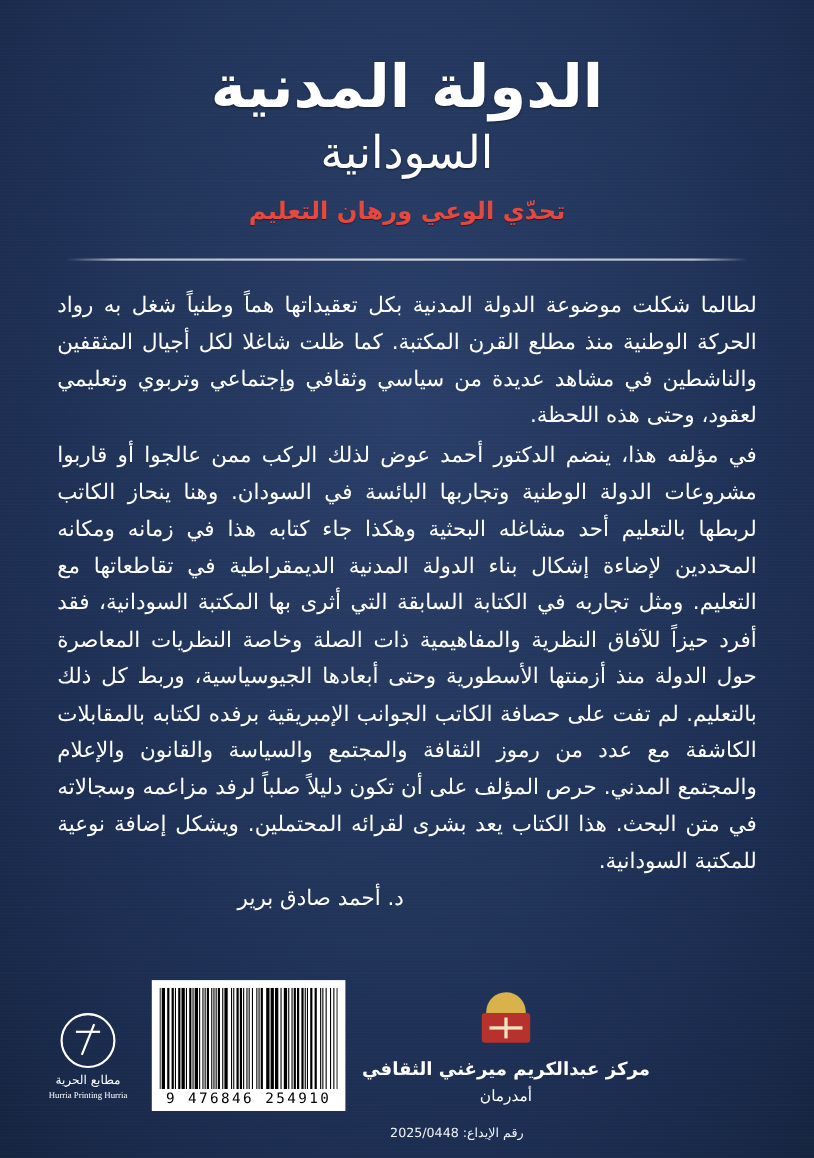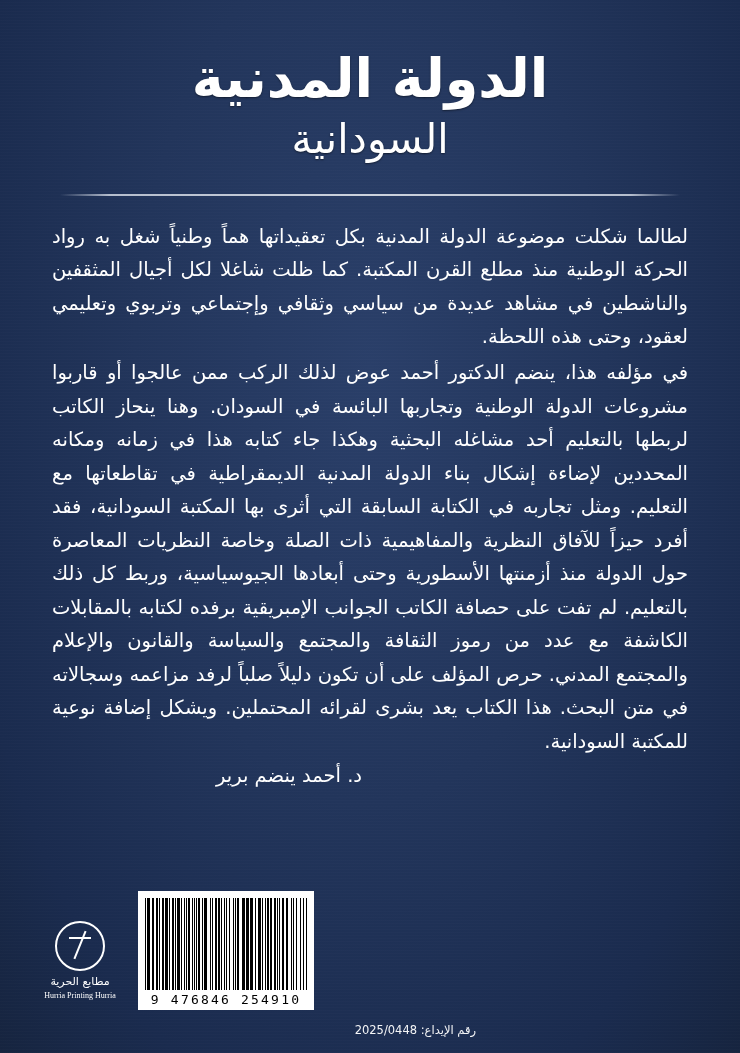--- a/index.html
+++ b/index.html
@@ -216,30 +216,31 @@
 <body>
 
 <div class="cover">
   <div class="noise"></div>
 
   <div class="inner">
 
     <div class="title-block">
       <div class="title-main">الدولة المدنية</div>
       <div class="title-line2">السودانية</div>
+      <div class="subtitle">تحدّي الوعي ورهان التعليم</div>
     </div>
 
     <div class="rule"></div>
 
     <div class="blurb">
       <p>لطالما شكلت موضوعة الدولة المدنية بكل تعقيداتها هماً وطنياً شغل به رواد الحركة الوطنية منذ مطلع القرن المكتبة. كما ظلت شاغلا لكل أجيال المثقفين والناشطين في مشاهد عديدة من سياسي وثقافي وإجتماعي وتربوي وتعليمي لعقود، وحتى هذه اللحظة.</p>
       <p>في مؤلفه هذا، ينضم الدكتور أحمد عوض لذلك الركب ممن عالجوا أو قاربوا مشروعات الدولة الوطنية وتجاربها البائسة في السودان. وهنا ينحاز الكاتب لربطها بالتعليم أحد مشاغله البحثية وهكذا جاء كتابه هذا في زمانه ومكانه المحددين لإضاءة إشكال بناء الدولة المدنية الديمقراطية في تقاطعاتها مع التعليم. ومثل تجاربه في الكتابة السابقة التي أثرى بها المكتبة السودانية، فقد أفرد حيزاً للآفاق النظرية والمفاهيمية ذات الصلة وخاصة النظريات المعاصرة حول الدولة منذ أزمنتها الأسطورية وحتى أبعادها الجيوسياسية، وربط كل ذلك بالتعليم. لم تفت على حصافة الكاتب الجوانب الإمبريقية برفده لكتابه بالمقابلات الكاشفة مع عدد من رموز الثقافة والمجتمع والسياسة والقانون والإعلام والمجتمع المدني. حرص المؤلف على أن تكون دليلاً صلباً لرفد مزاعمه وسجالاته في متن البحث. هذا الكتاب يعد بشرى لقرائه المحتملين. ويشكل إضافة نوعية للمكتبة السودانية.</p>
     </div>
 
-    <div class="author">د. أحمد ينضم برير</div>
+    <div class="author">د. أحمد صادق برير</div>
   </div>
 
   <div class="bottom">
 
     <div class="pub-left">
       <div class="mark"></div>
       <div class="ar">مطابع الحرية</div>
       <div class="en">Hurria Printing Hurria</div>
     </div>
 
@@ -345,16 +346,24 @@
           <i style="width: 2px; background: transparent;"></i>
           <i style="width: 2px; background: rgb(0, 0, 0);"></i>
           <i style="width: 2px; background: transparent;"></i>
           <i style="width: 3px; background: rgb(0, 0, 0);"></i>
           <i style="width: 1px; background: transparent;"></i>
           <i style="width: 1px; background: rgb(0, 0, 0);"></i>
         </div>
       <div class="barcode-num">9 476846 254910</div>
     </div>
 
+    <div class="pub-right">
+      <div class="emblem">
+        <div class="dome"></div>
+        <div class="body"></div>
+      </div>
+      <div class="name">مركز عبدالكريم ميرغني الثقافي</div>
+      <div class="city">أمدرمان</div>
+    </div>
 
     <div class="deposit">رقم الإيداع: 2025/0448</div>
   </div>
 </div>
 
 </body></html>

